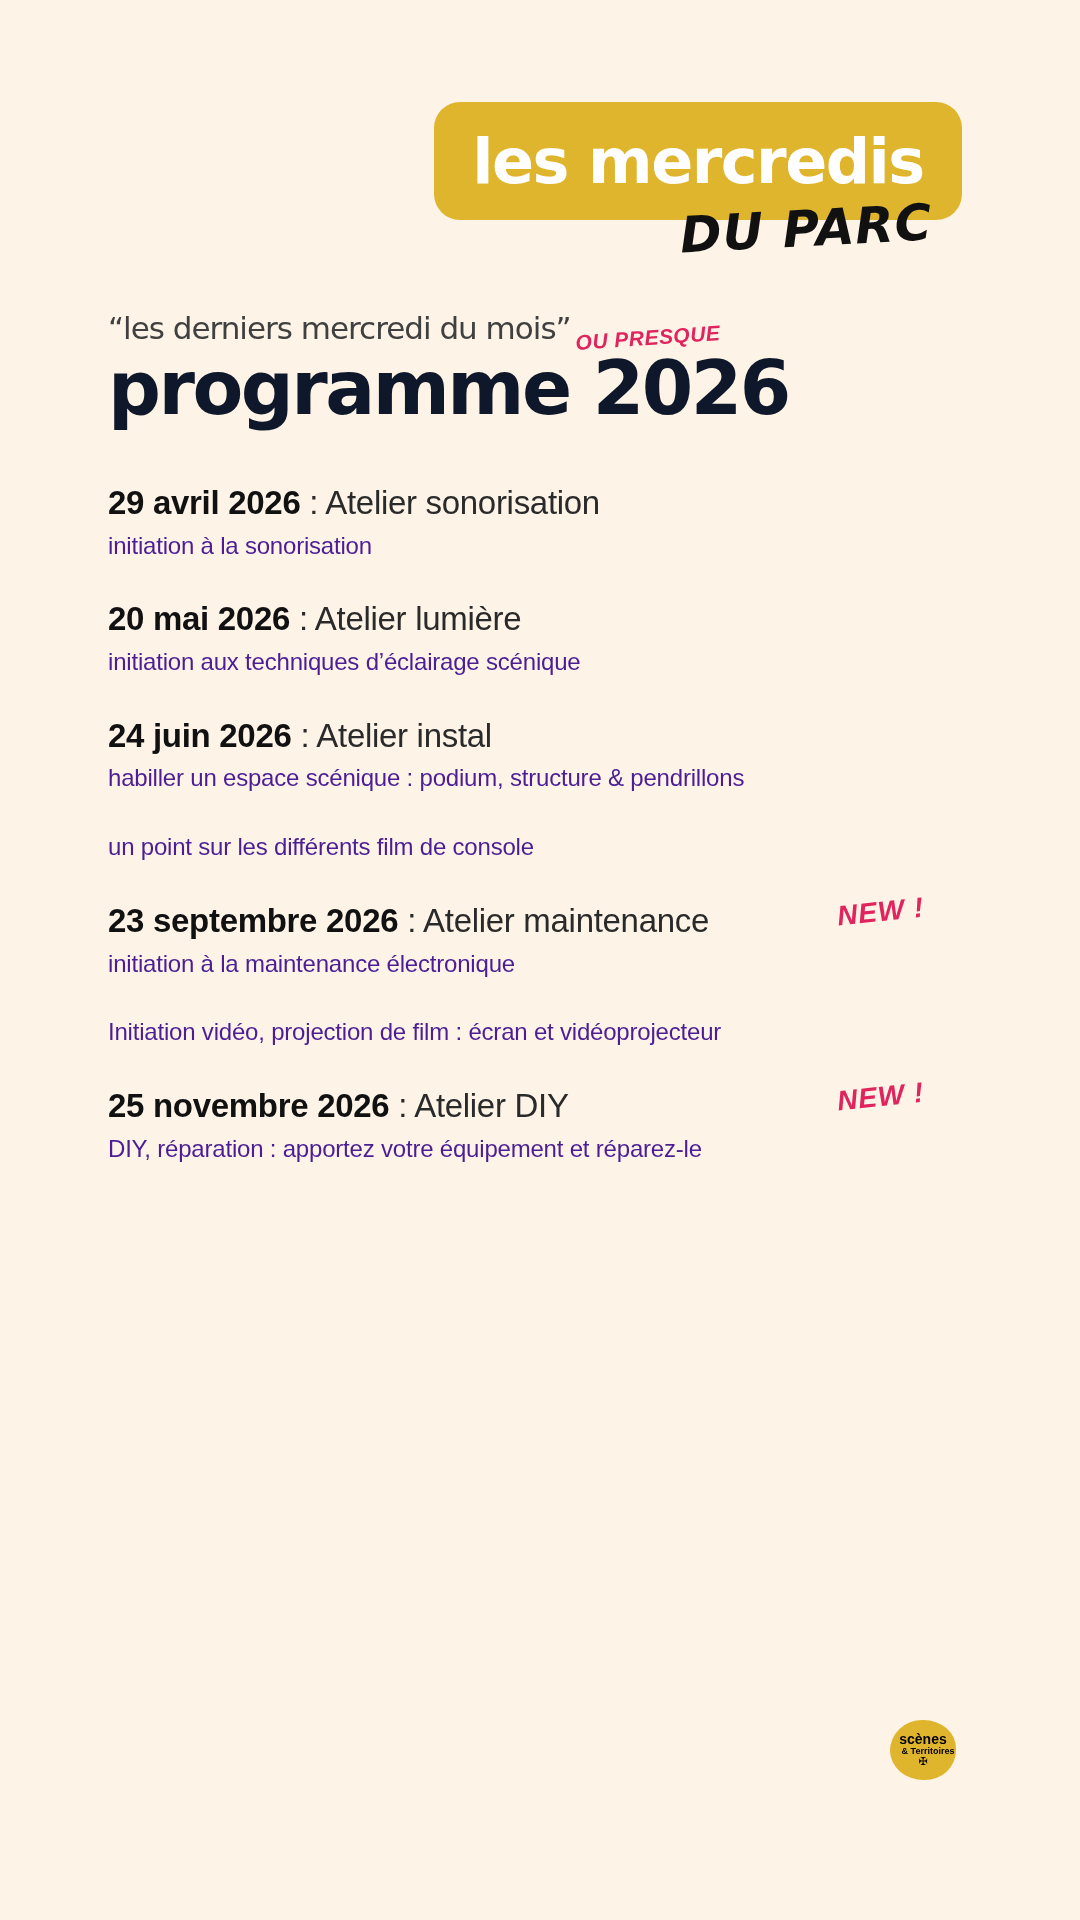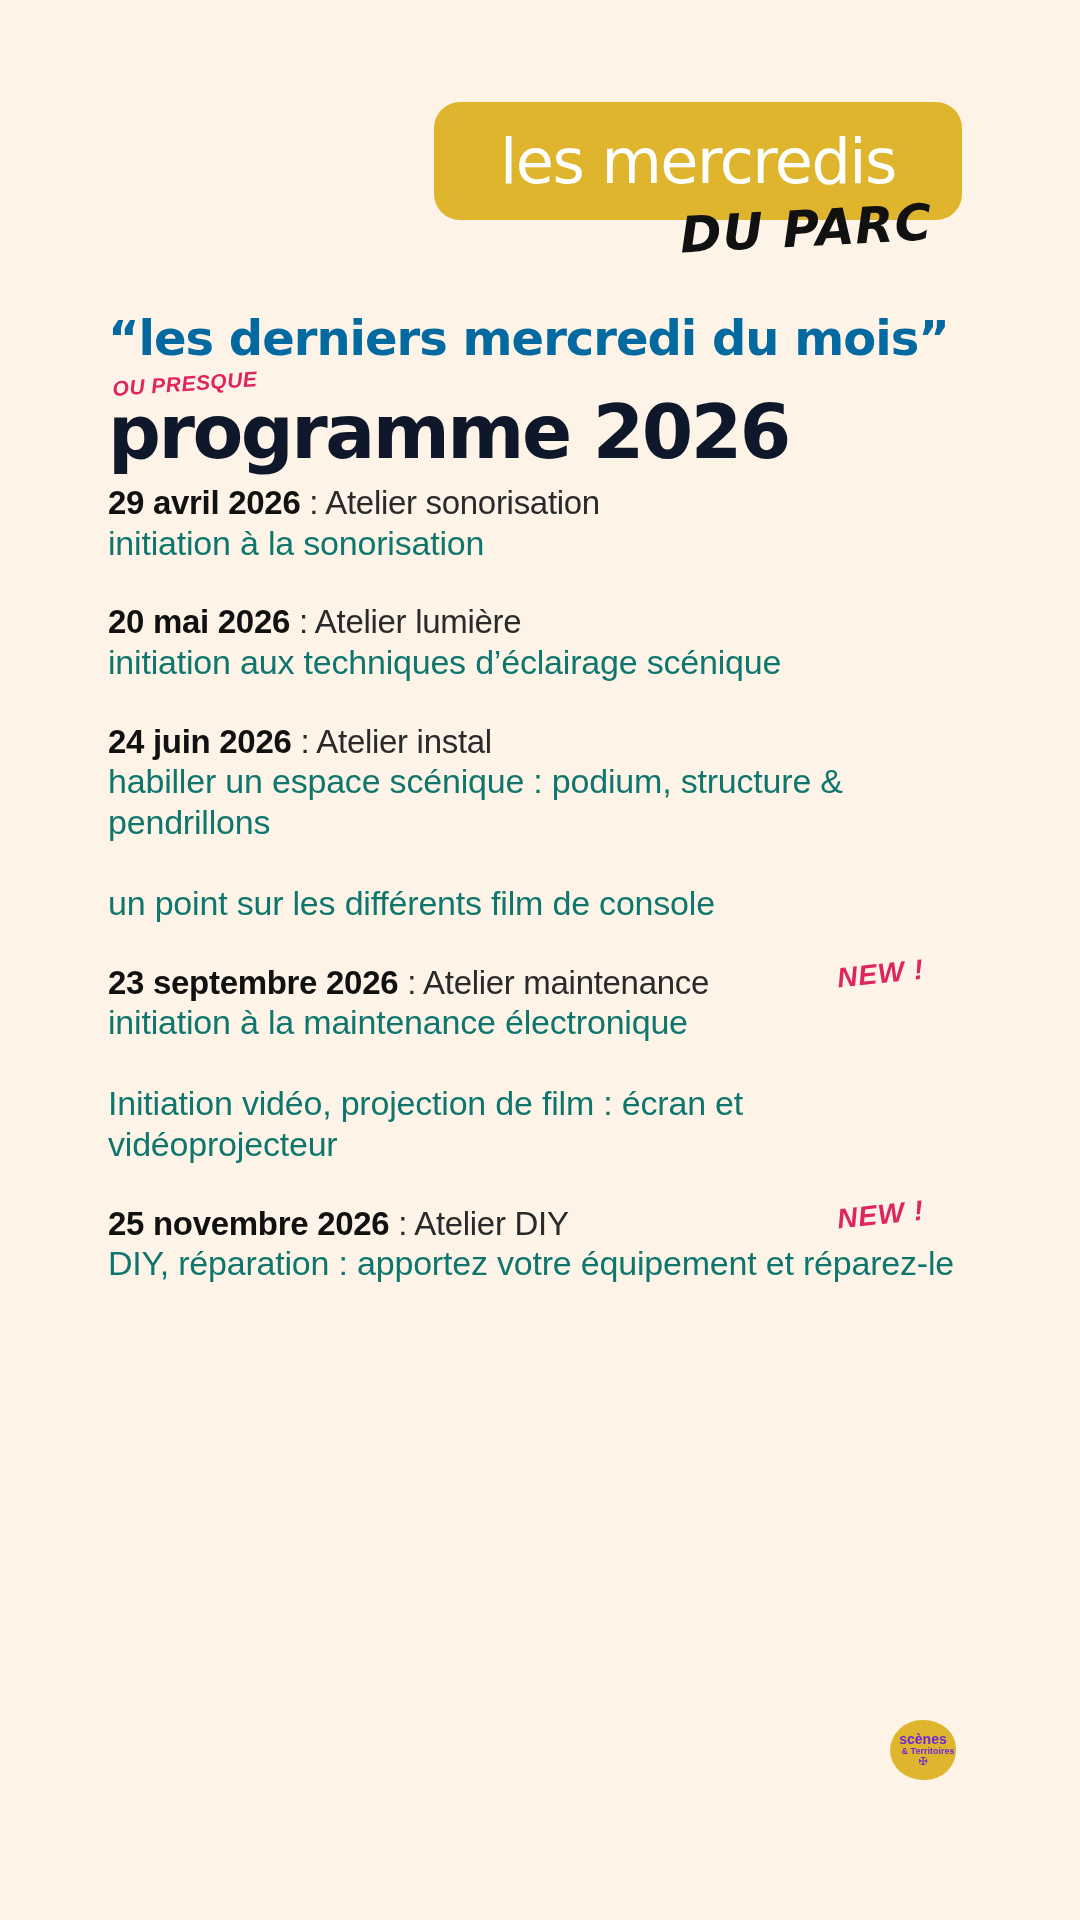--- a/index.html
+++ b/index.html
@@ -34,21 +34,21 @@
     position: absolute;
     left: 0;
     top: 0;
     width: 528px;
     height: 118px;
     display: flex;
     align-items: center;
     justify-content: center;
     color: #ffffff;
     font-size: 62px;
-    font-weight: normal;
+    font-weight: bold;
     letter-spacing: -1.5px;
     font-family: "DejaVu Sans", sans-serif;
   }
   .badge-sub {
     position: absolute;
     left: 680px;
     top: 200px;
     font-size: 50px;
     font-weight: bold;
     font-style: italic;
@@ -59,24 +59,24 @@
   }
 
   
   .title-block {
     position: absolute;
     left: 108px;
     top: 310px;
     width: 880px;
   }
   .title-quote {
-    font-size: 48px;
-    font-weight: bold;
+    font-size: 31px;
+    font-weight: normal;
     letter-spacing: -1px;
-    color: #0369a1;
+    color: #404040;
     font-family: "DejaVu Sans", sans-serif;
     display: inline-block;
   }
   .title-note {
     display: inline-block;
     font-size: 21px;
     font-style: italic;
     font-weight: bold;
     color: #e0245e;
     letter-spacing: 0.5px;
@@ -114,25 +114,25 @@
     font-weight: bold;
     color: #111111;
   }
   .entry-sep {
     color: #2a2a2a;
   }
   .entry-title {
     color: #2a2a2a;
   }
   .entry-desc {
-    font-size: 34px;
+    font-size: 24px;
     line-height: 1.2;
-    color: #0f766e;
+    color: #4c1d95;
     letter-spacing: -0.2px;
-    margin-top: 0;
+    margin-top: 9px;
     max-width: 860px;
   }
   .entry-new {
     position: absolute;
     right: 84px;
     top: -6px;
     font-size: 28px;
     font-weight: bold;
     font-style: italic;
     color: #e0245e;
@@ -146,21 +146,21 @@
     left: 890px;
     top: 1720px;
     width: 66px;
     height: 60px;
     background: #e0b52e;
     border-radius: 50% 50% 48% 52% / 52% 48% 50% 50%;
     display: flex;
     flex-direction: column;
     align-items: center;
     justify-content: center;
-    color: #6d28d9;
+    color: #000000;
     line-height: 1.05;
   }
   .footer-logo .l1 { font-size: 14px; font-weight: bold; }
   .footer-logo .l2 { font-size: 9px; font-weight: bold; margin-left: 10px; }
   .footer-logo .l3 { font-size: 11px; }
 </style>
 </head>
 <body>
 
 <div class="header">

